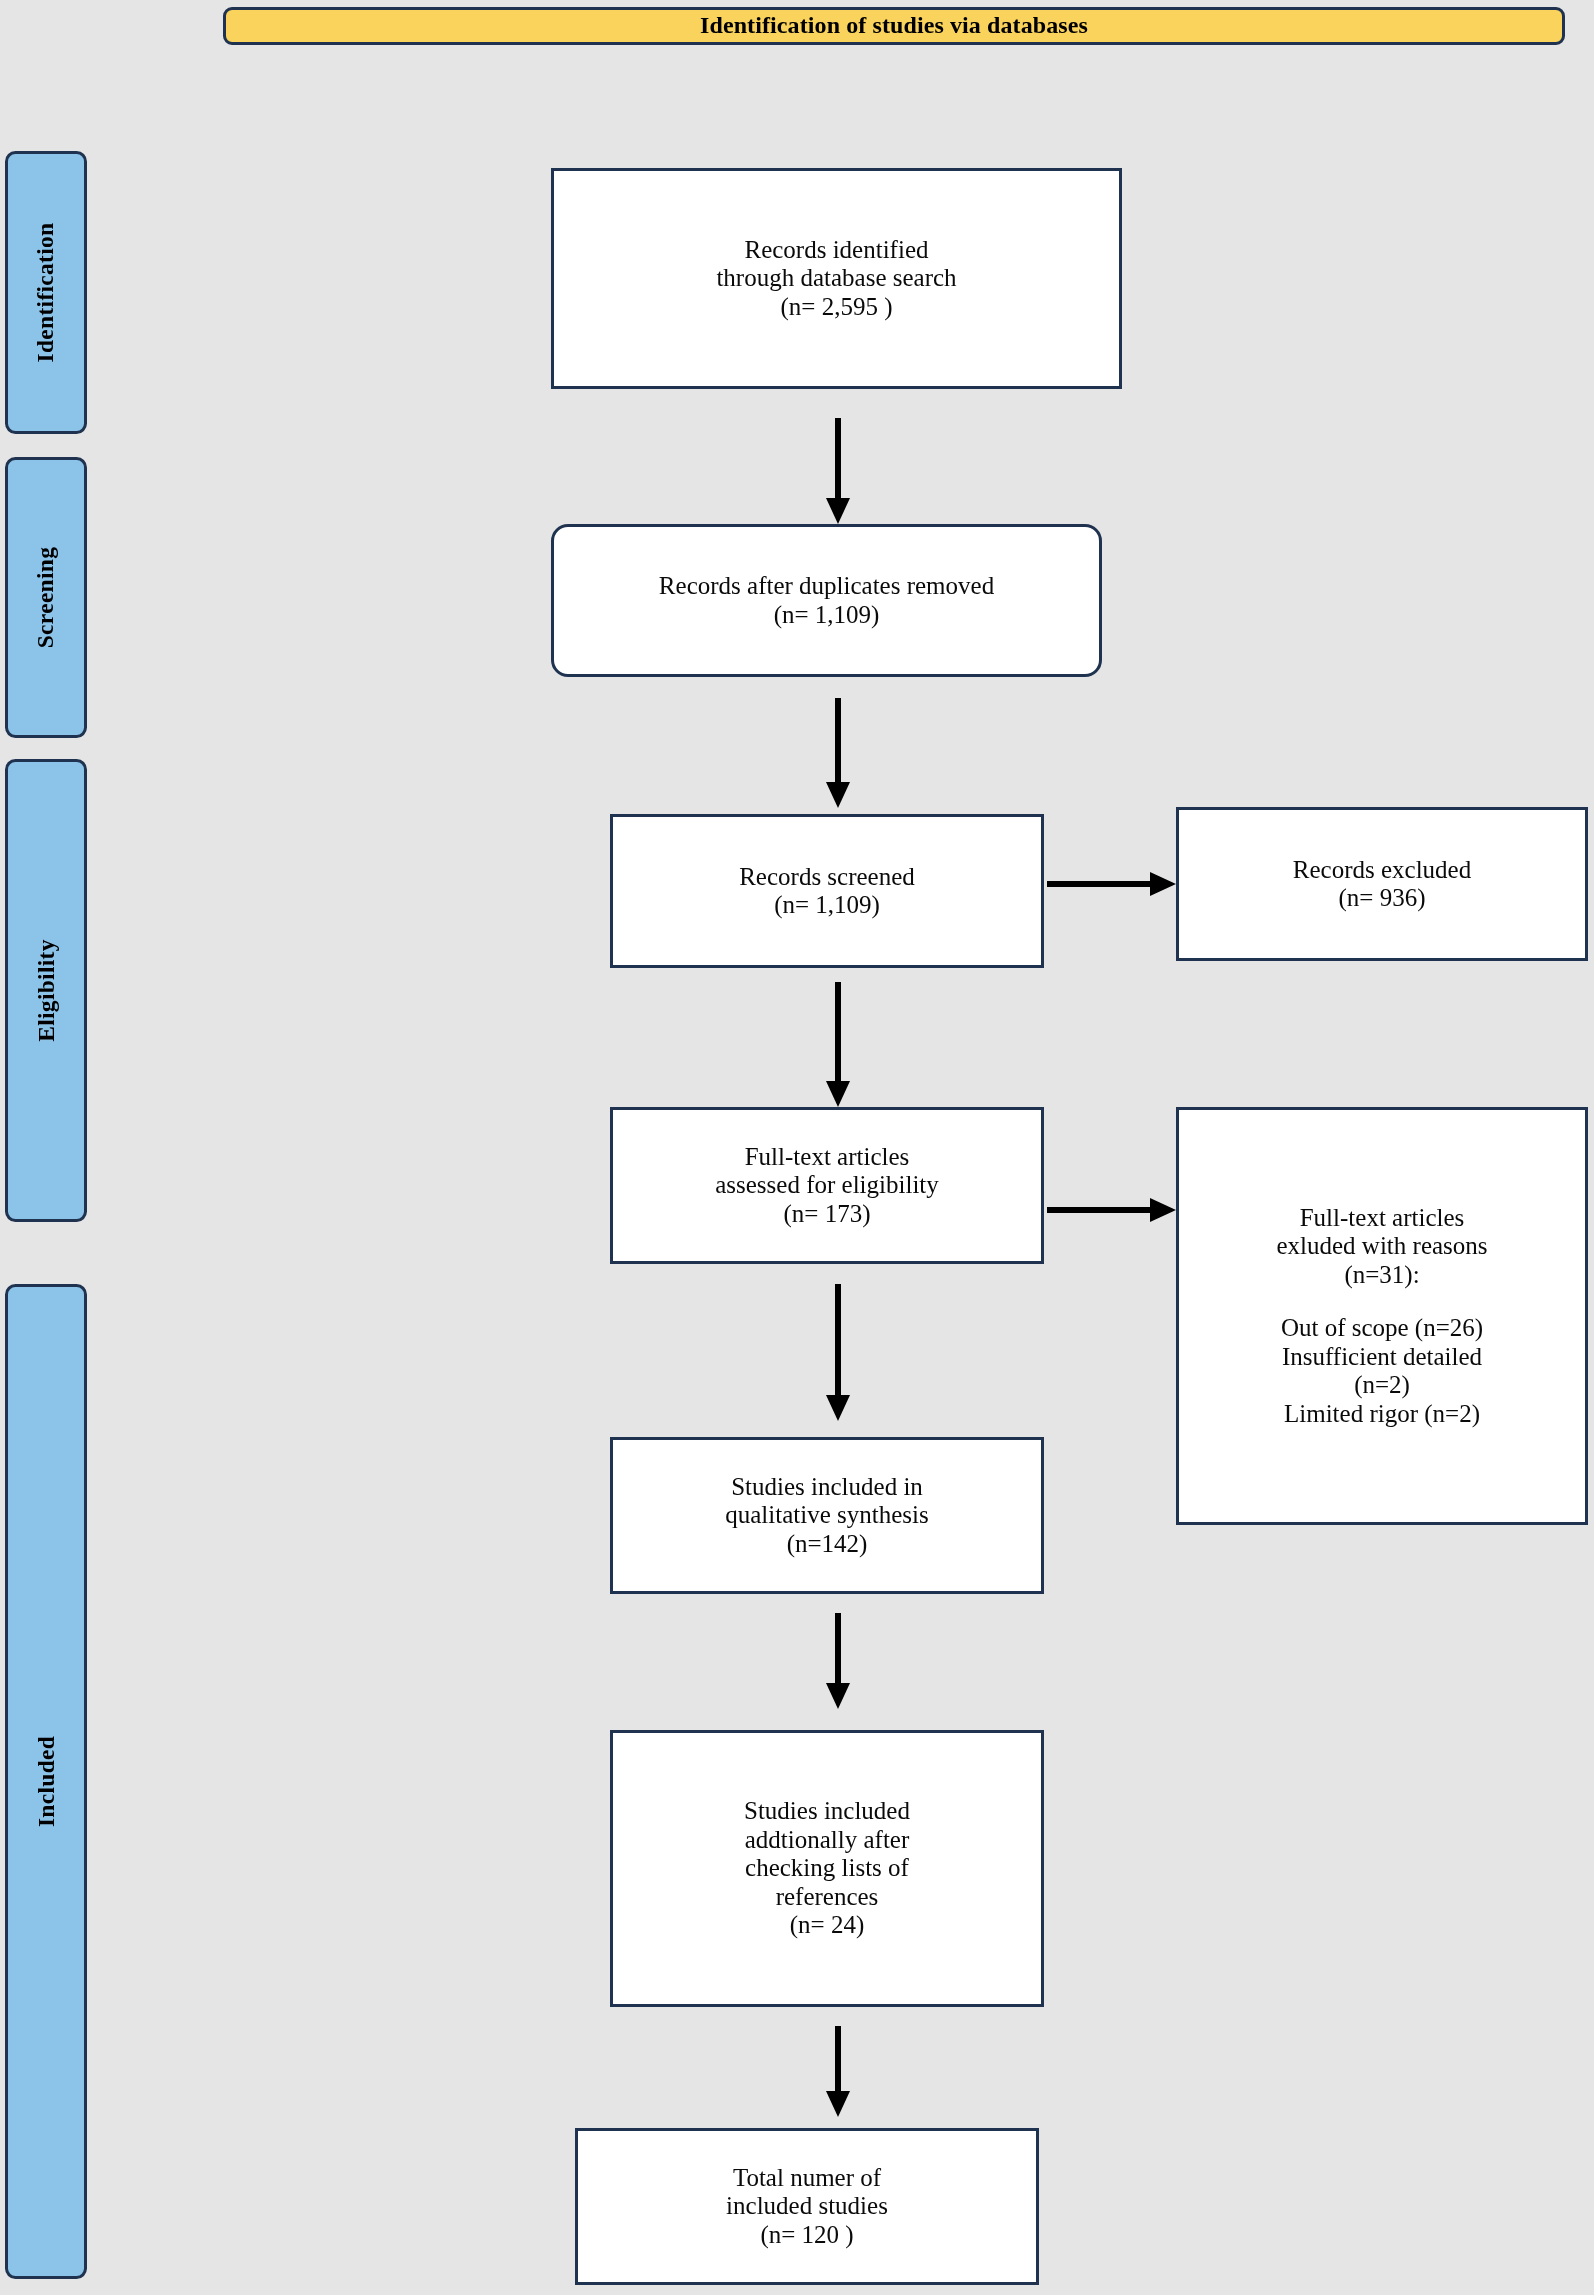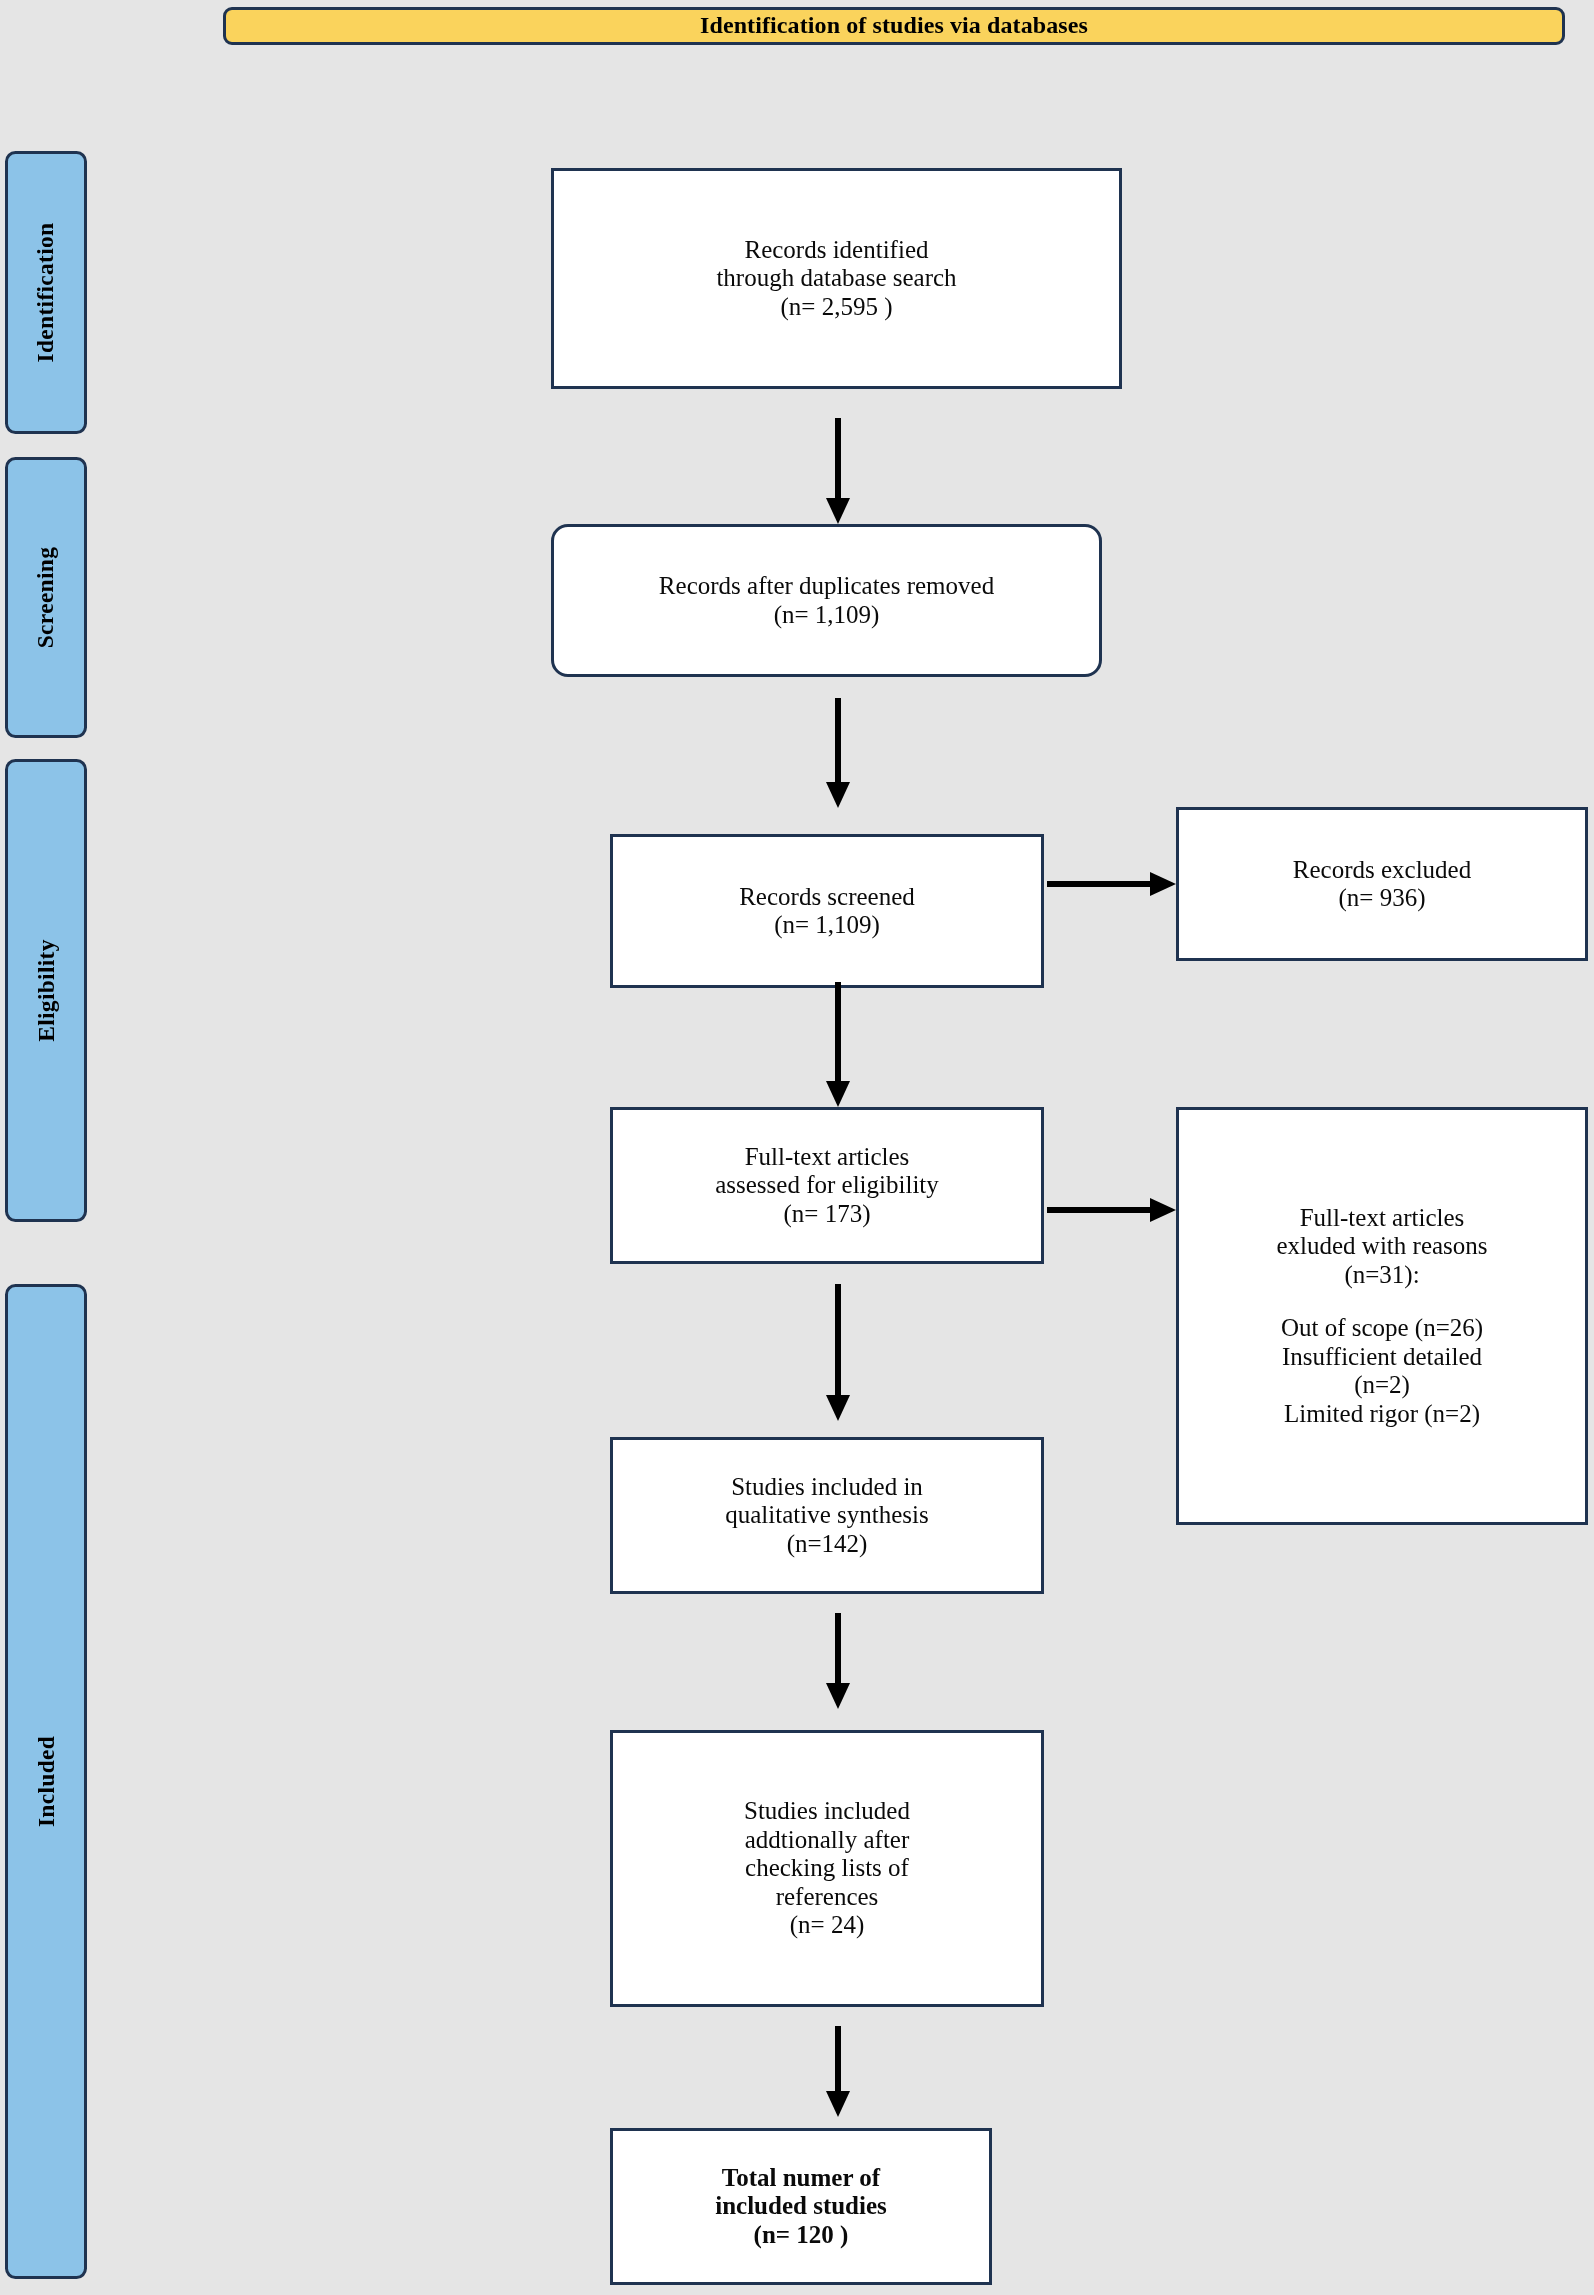--- a/index.html
+++ b/index.html
@@ -173,21 +173,21 @@
   <div class="flow-box" style="left:551px; top:524px; width:551px; height:153px;border-radius:17px;">
     <div class="flow-line">Records after duplicates removed</div>
     <div class="flow-line">(n= 1,109)</div>
   </div>
 
   <div class="arrow-v" style="left:838px; top:698px; width:0; height:110px;">
     <div class="shaft" style="height:84px;"></div>
     <div class="head" style="top:84px;"></div>
   </div>
 
-  <div class="flow-box" style="left:610px; top:834px; width:434px; height:154px;">
+  <div class="flow-box" style="left:610px; top:814px; width:434px; height:154px;">
     <div class="flow-line">Records screened</div>
     <div class="flow-line">(n= 1,109)</div>
   </div>
 
   <div class="arrow-h" style="left:1047px; top:884px; width:129px; height:0;">
     <div class="shaft" style="width:103px;"></div>
     <div class="head" style="left:103px;"></div>
   </div>
 
   <div class="flow-box" style="left:1176px; top:807px; width:412px; height:154px;">
@@ -244,20 +244,20 @@
     <div class="flow-line">checking lists of</div>
     <div class="flow-line">references</div>
     <div class="flow-line">(n= 24)</div>
   </div>
 
   <div class="arrow-v" style="left:838px; top:2026px; width:0; height:91px;">
     <div class="shaft" style="height:65px;"></div>
     <div class="head" style="top:65px;"></div>
   </div>
 
-  <div class="flow-box" style="left:610px; top:2128px; width:382px; height:157px;font-weight:bold;">
+  <div class="flow-box" style="left:575px; top:2128px; width:464px; height:157px;">
     <div class="flow-line">Total numer of</div>
     <div class="flow-line">included studies</div>
     <div class="flow-line">(n= 120 )</div>
   </div>
 
 </div>
 
 
 </body></html>

